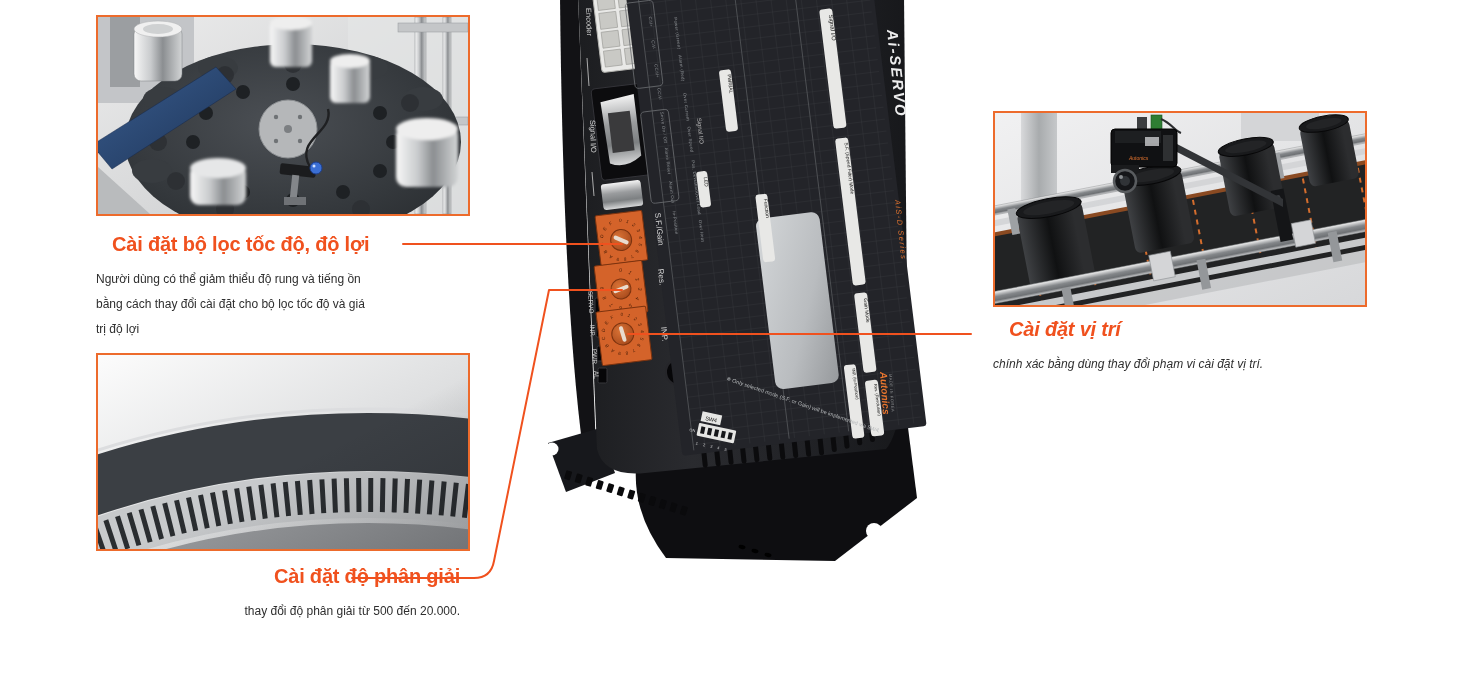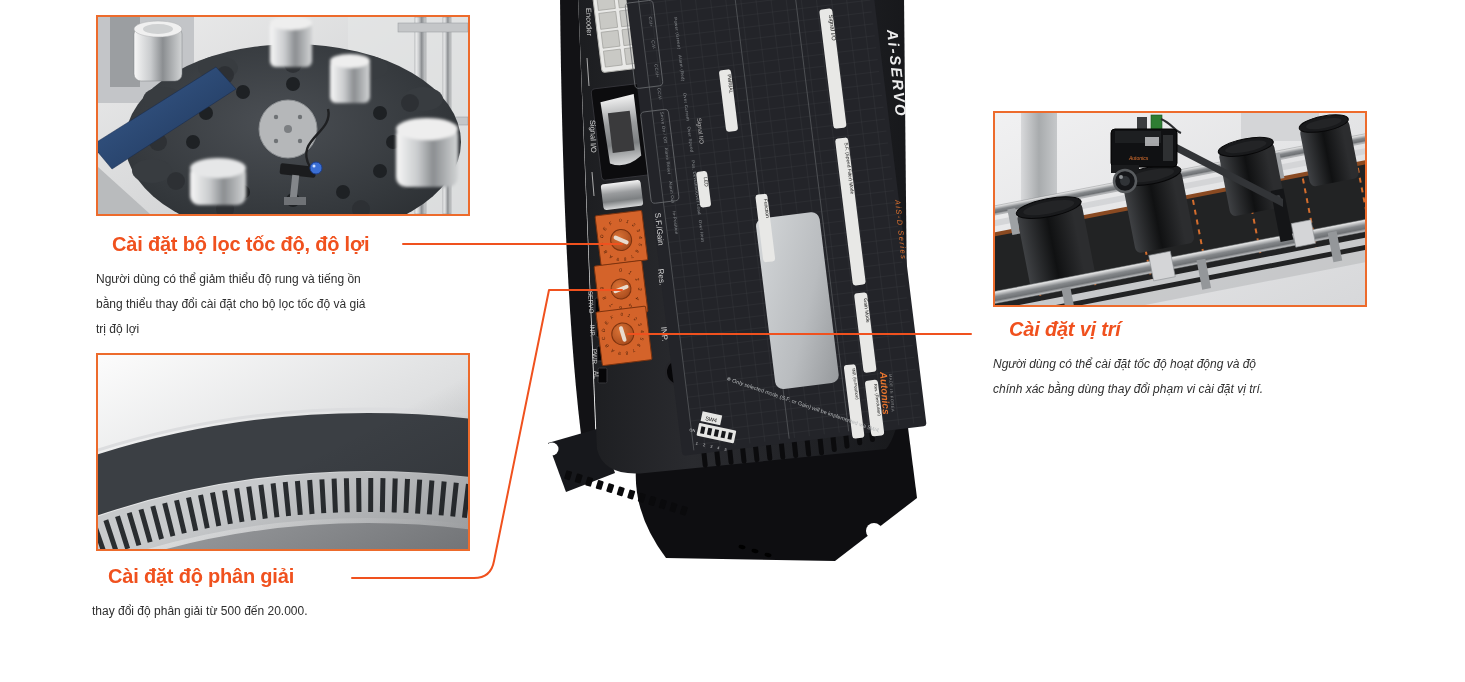--- a/index.html
+++ b/index.html
@@ -344,21 +344,21 @@
     <circle cx="218" cy="151" r="6" fill="#3b6fd4" stroke="#1d3f8f"></circle>
     <circle cx="216" cy="149" r="1.5" fill="#cfe0ff"></circle>
   </g>
   <path d="M0,150 L52,197 L0,197 Z" fill="#b9bbbd"></path>
 </svg>
 </div>
 
 <div class="callout abs" style="left:96px;top:233px;width:380px;">
   <h2>Cài đặt bộ lọc tốc độ, độ lợi</h2>
   <span class="ln">Người dùng có thể giảm thiểu độ rung và tiếng ồn</span>
-  <span class="ln">bằng thiểu thay đổi cài đặt cho bộ lọc tốc độ và giá</span>
+  <span class="ln">bằng cách thay đổi cài đặt cho bộ lọc tốc độ và giá</span>
   <span class="ln">trị độ lợi</span>
 </div>
 
 <div class="photo" style="left:96px;top:353px;width:374px;height:198px;">
 <svg viewBox="0 0 370 194">
   <defs>
     <linearGradient id="bg2" x1="0" y1="0" x2="1" y2="1">
       <stop offset="0" stop-color="#fcfcfc"></stop>
           <stop offset="1" stop-color="#c6c8ca"></stop>
     </linearGradient>
@@ -376,21 +376,21 @@
     <circle cx="270" cy="960" r="778" stroke="#97999c" stroke-width="28"></circle>
     <circle cx="270" cy="960" r="722" stroke="#3d4146" stroke-width="84"></circle>
     <circle cx="270" cy="960" r="640" stroke="#54585c" stroke-width="80"></circle>
     <circle cx="270" cy="960" r="560" stroke="#b9bbbd" stroke-width="80"></circle>
     <circle cx="270" cy="960" r="450" stroke="#404448" stroke-width="140"></circle>
   </g>
   <rect width="370" height="194" fill="url(#shade2)"></rect>
 </svg>
 </div>
 
-<div class="callout abs" style="left:92px;top:565px;width:380px;">
+<div class="callout abs" style="left:80px;top:565px;width:380px;text-align:right;">
   <h2>Cài đặt độ phân giải</h2>
   <span class="ln">thay đổi độ phân giải từ 500 đến 20.000.</span>
 </div>
 
 <div class="photo" style="left:993px;top:111px;width:374px;height:196px;">
 <svg viewBox="0 0 370 192">
   <defs>
     <linearGradient id="wall3" x1="0" y1="0" x2="1" y2="1">
       <stop offset="0" stop-color="#f1f1f2"></stop>
           <stop offset="1" stop-color="#d7d8da"></stop>
@@ -485,15 +485,14 @@
     <rect x="116" y="52" width="28" height="8" fill="#1a1b1d"></rect>
     <circle cx="130" cy="68" r="11" fill="#151619" stroke="#595c5f" stroke-width="2.5"></circle>
     <circle cx="130" cy="68" r="5" fill="#303337"></circle>
     <circle cx="126" cy="64" r="2" fill="#8b8e92"></circle>
   </g>
 </svg>
 </div>
 
 <div class="callout abs" style="left:993px;top:318px;width:400px;font-style:italic;">
   <h2>Cài đặt vị trí</h2>
-  <span class="ln">Người dùng có thể cài đặt tốc độ hoạt động và độ</span>
   <span class="ln">chính xác bằng dùng thay đổi phạm vi cài đặt vị trí.</span>
 </div>
 
 </body></html>

